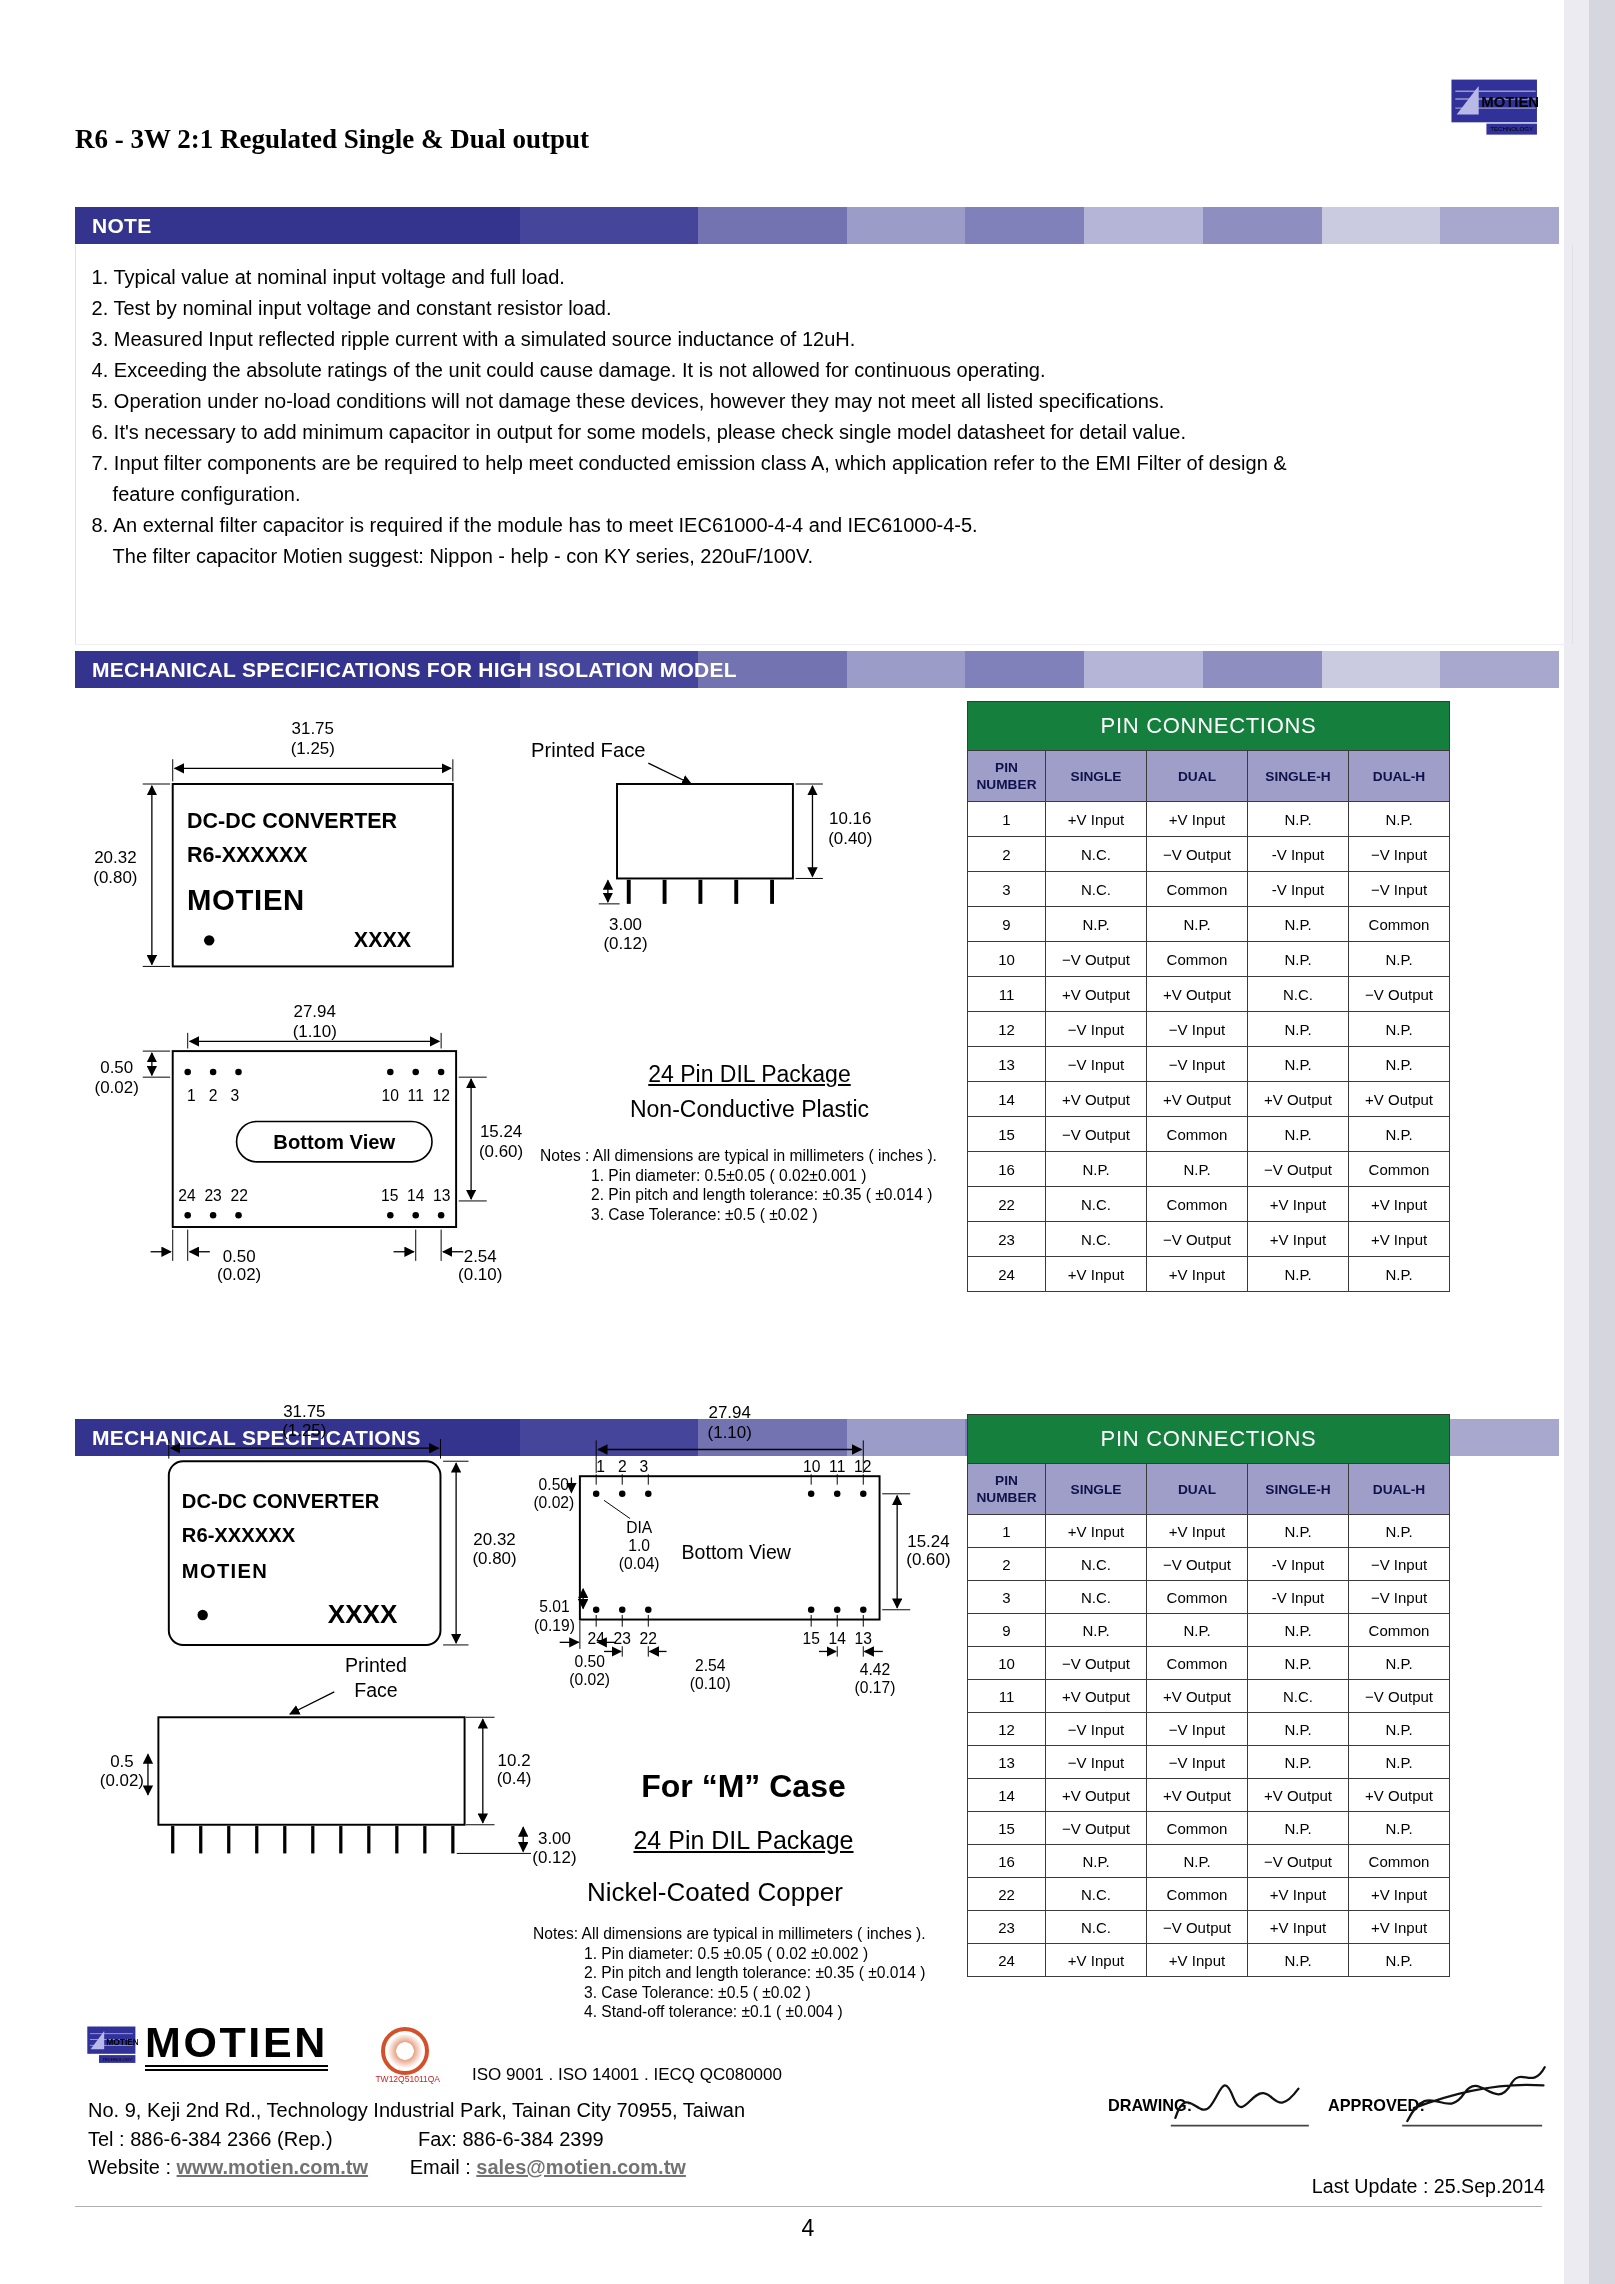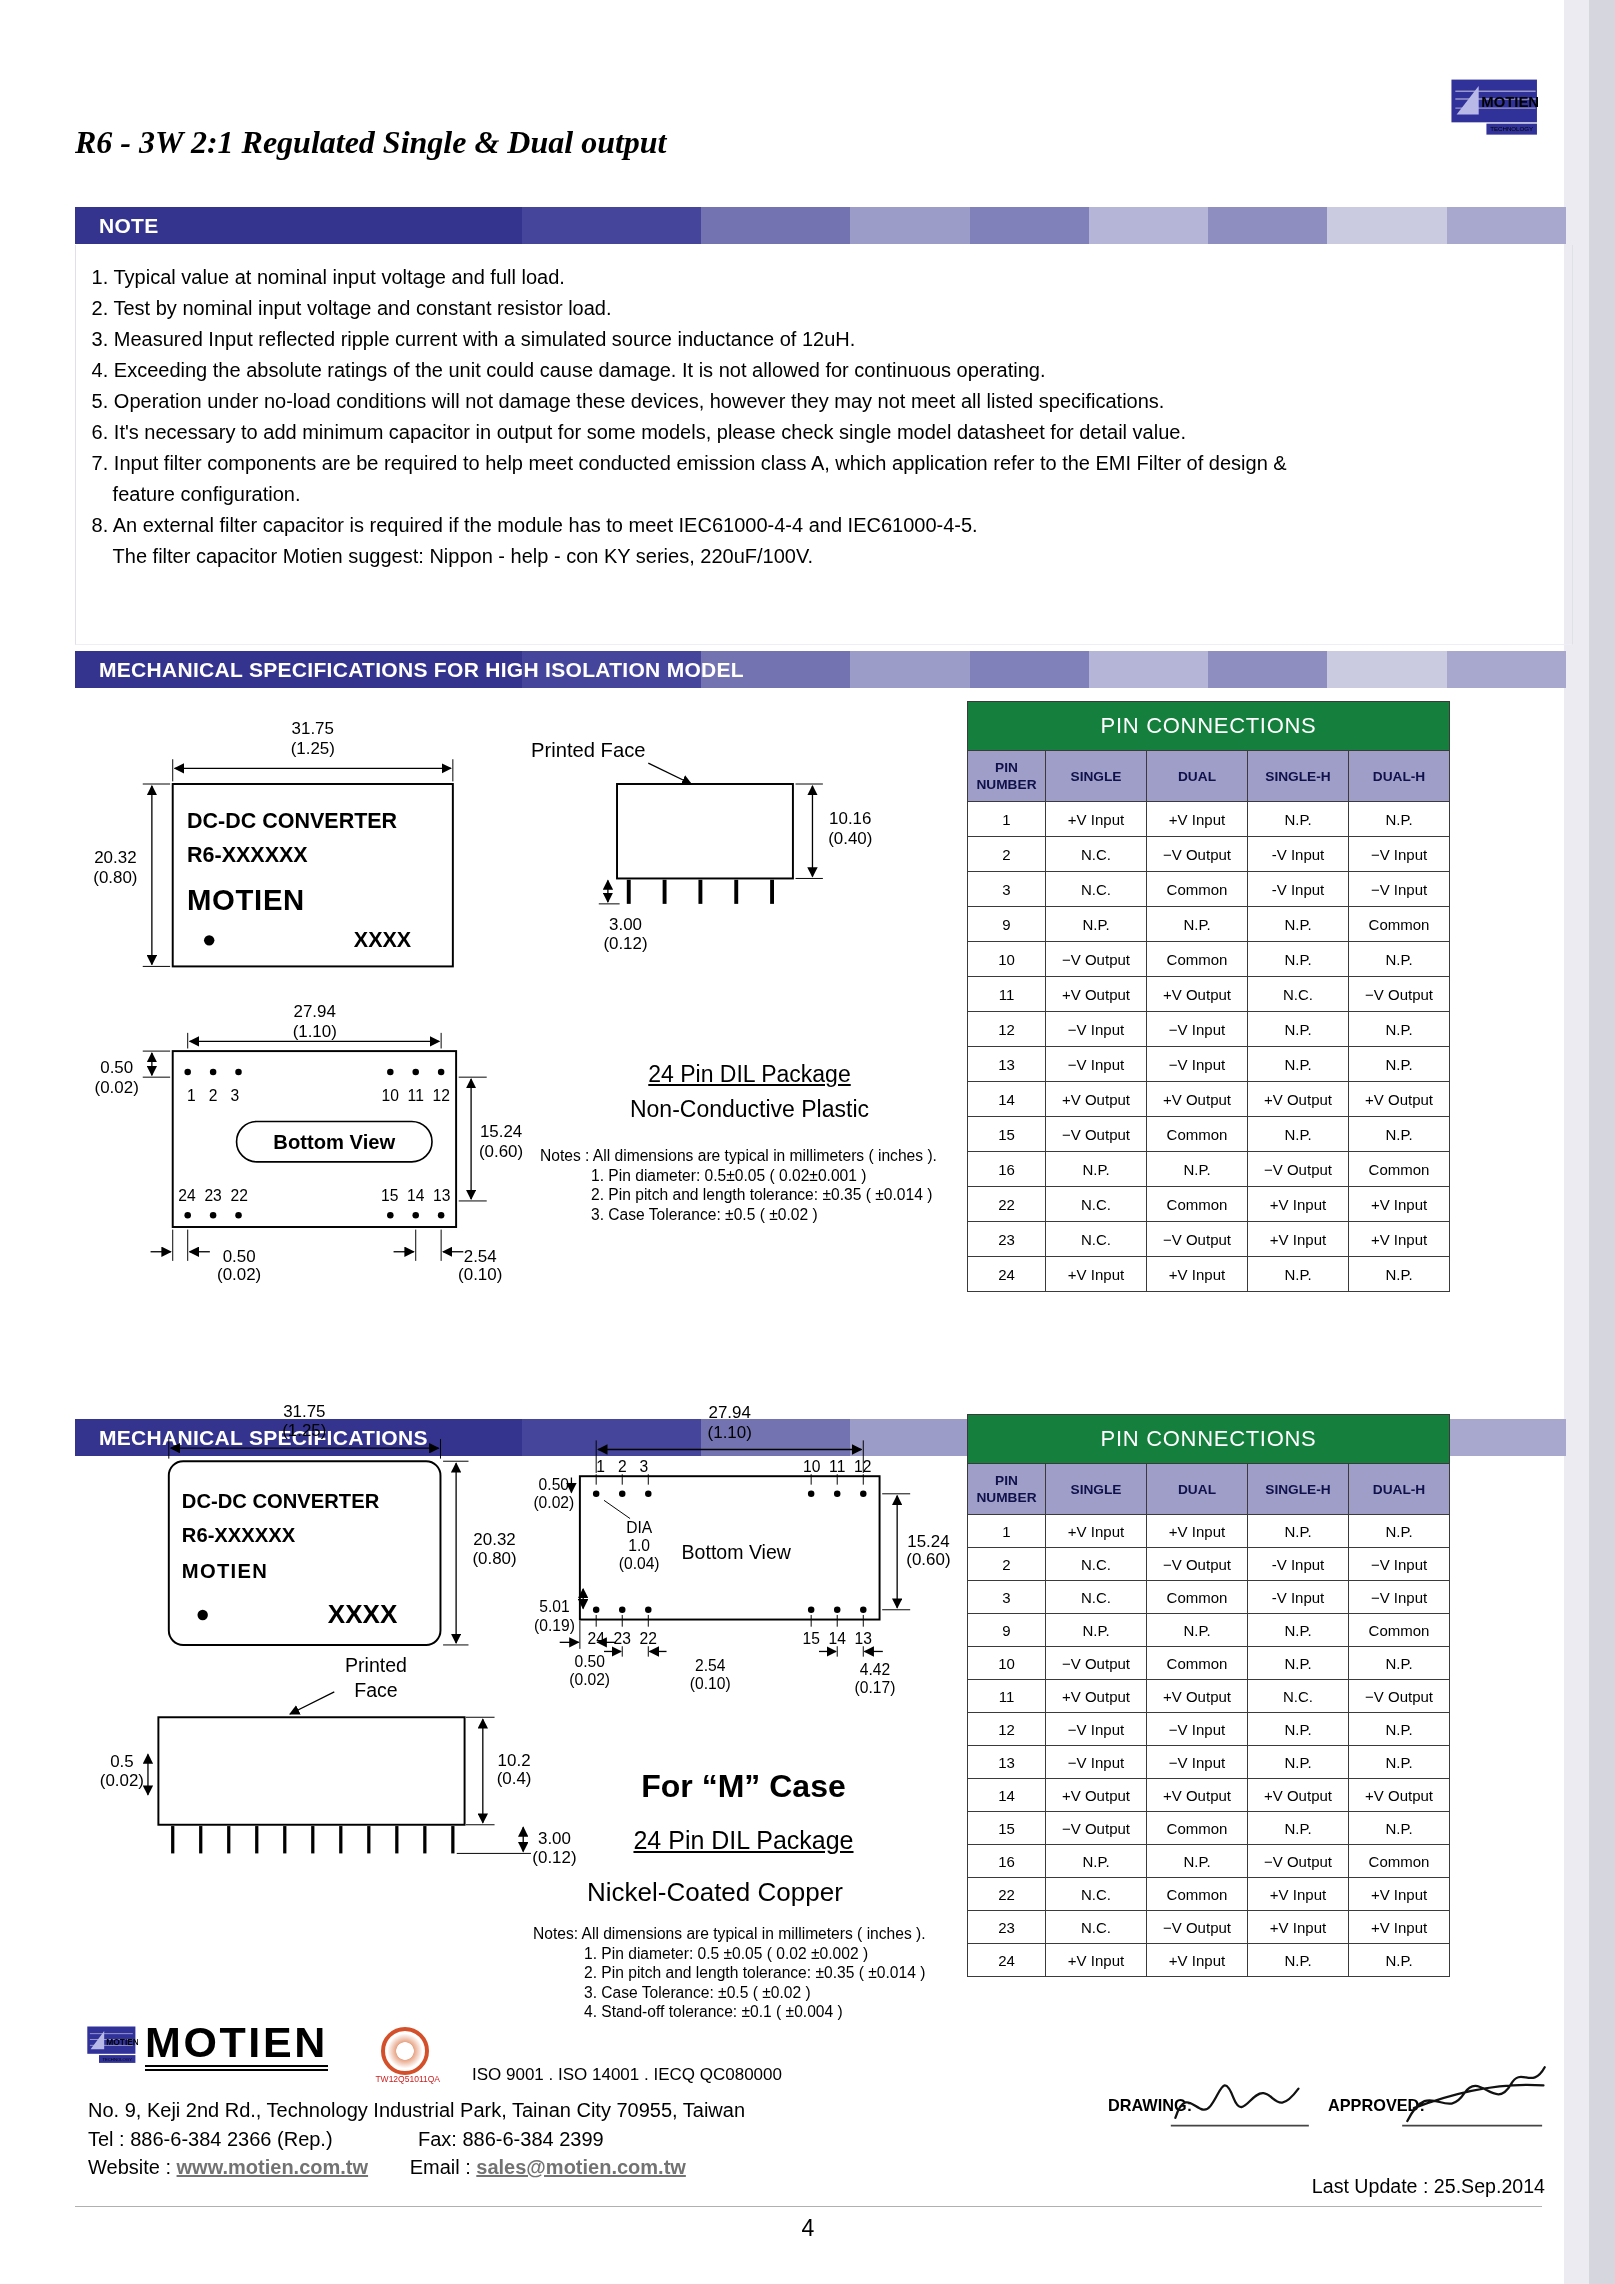--- a/index.html
+++ b/index.html
@@ -1,22 +1,22 @@
 <!DOCTYPE html>
 <html style="font-size:10.4px"><head>
 <meta charset="utf-8">
 <style>
   html,body{margin:0;padding:0}
   body{width:1616px;height:2284px;position:relative;background:#ffffff;
        font-family:"Liberation Sans",sans-serif;color:#000;overflow:hidden}
   .abs{position:absolute}
 
-  .page-title{font-family:"Liberation Serif",serif;font-style:italic;font-weight:bold;font-size:32px}
-
-  .hdr-bar{position:absolute;left:75px;width:1467px;height:37px;line-height:37px;padding-left:24px;
+  .page-title{font-family:"Liberation Serif",serif;font-weight:bold;font-size:27px}
+
+  .hdr-bar{position:absolute;left:75px;width:1467px;height:37px;line-height:37px;padding-left:17px;
     color:#fff;font-size:21px;font-weight:bold;letter-spacing:0.3px;
     background:linear-gradient(90deg,#34348f 0%,#34348f 30%,#45459b 30%,#45459b 42%,#7373b1 42%,#7373b1 52%,
       #9c9cc8 52%,#9c9cc8 60%,#8080ba 60%,#8080ba 68%,#b5b5d7 68%,#b5b5d7 76%,#8e8ec1 76%,#8e8ec1 84%,
       #cacae1 84%,#cacae1 92%,#a8a8cf 92%,#a8a8cf 100%)}
 
   .note-body{position:absolute;left:75px;top:245px;width:1467px;height:382px;
     padding:17px 13px 0 15.6px;font-size:20px;line-height:31px;
     border-left:1.3px solid #e0e0e8;border-right:1.3px solid #e0e0e8;border-bottom:1.3px solid #eeeef4}
   .note-line.ind{padding-left:21px}
 

